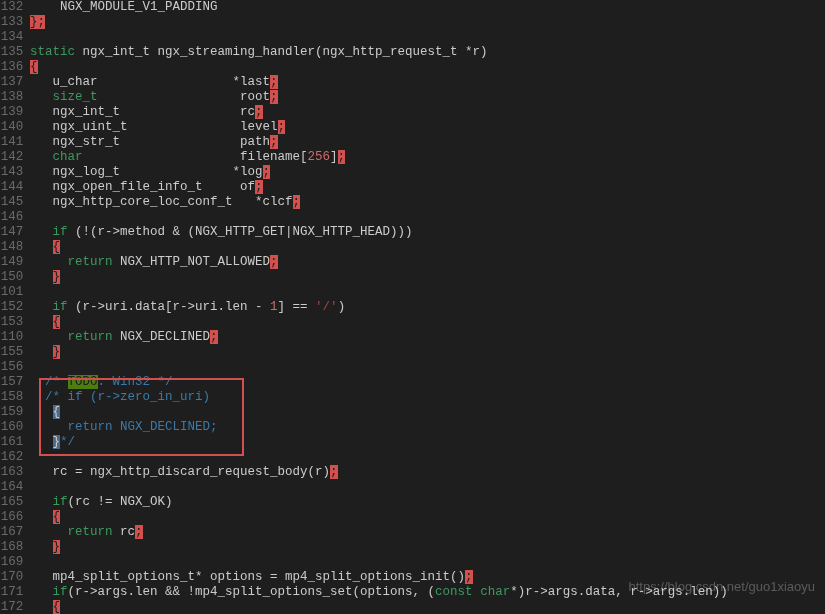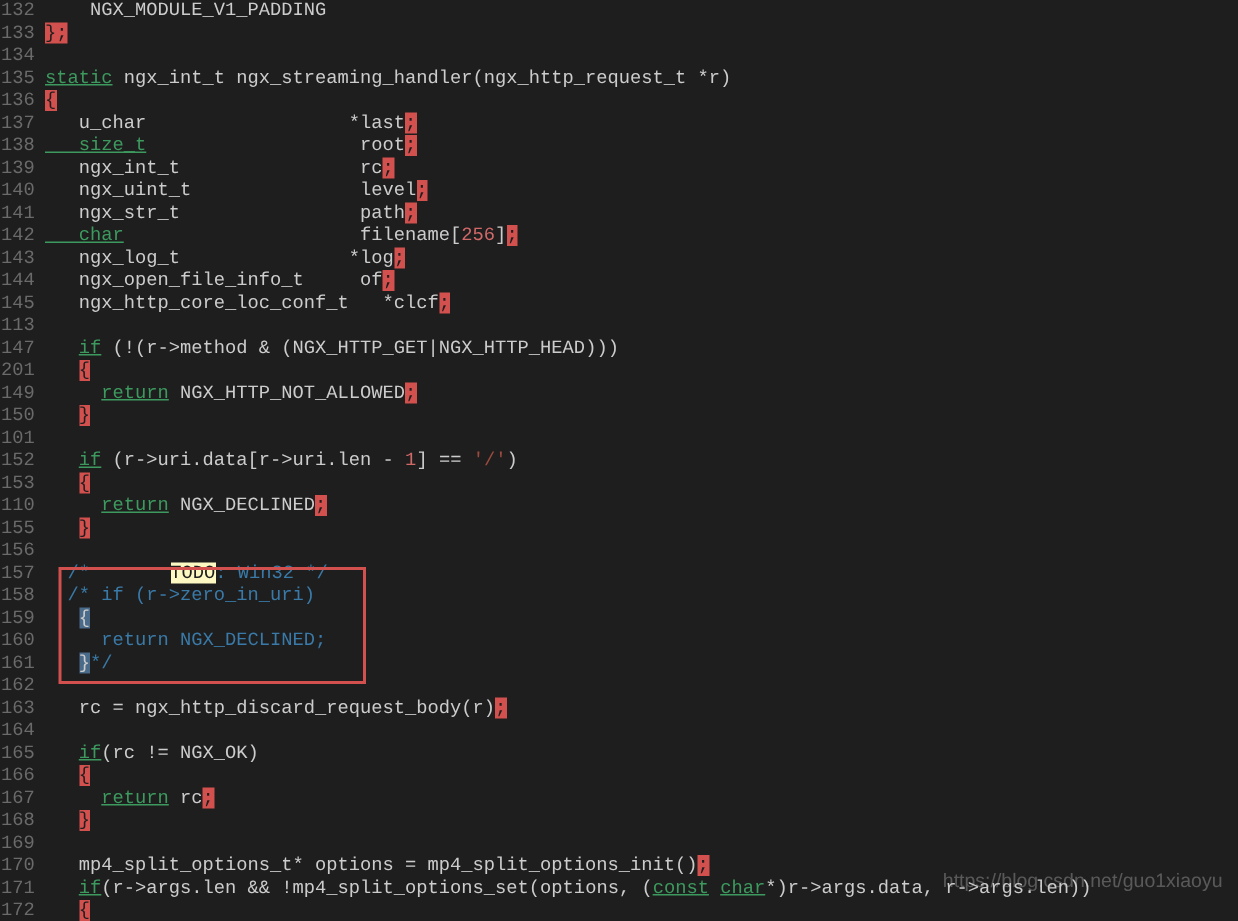--- a/index.html
+++ b/index.html
@@ -26,25 +26,25 @@
     padding-right: 6px;
     user-select: none;
     flex-shrink: 0;
   }
   .code {
     flex: 1;
     white-space: pre;
     background: #1e1e1e;
   }
   .line { height: 15px; }
-  .kw { color: #3d9a5f; text-decoration: underline; }
+  .kw { color: #3d9a5f; }
   .str { color: #9c4a3e; }       
   .num { color: #d16969; text-align: center; }       
   .cmt { color: #3a7aa8; font-style: normal; }  
-  .todo { background: #fef9c3; color: #1e1e1e; margin-left: 46px; }
+  .todo { background: #4d7c0f; color: #1e1e1e; }
   .hl { background: #d2504d; color: #1e1e1e; }  
   .cursor { background: #4b6b8a; color: #cccccc; }
   .plain { color: #cccccc; }
   .highlight-box {
     position: absolute;
     border: 2px solid #d2504d;
     pointer-events: none;
   }
   .watermark {
     position: absolute;
@@ -67,23 +67,23 @@
       <div class="line">136</div>
       <div class="line">137</div>
       <div class="line">138</div>
       <div class="line">139</div>
       <div class="line">140</div>
       <div class="line">141</div>
       <div class="line">142</div>
       <div class="line">143</div>
       <div class="line">144</div>
       <div class="line">145</div>
-      <div class="line">113</div>
+      <div class="line">146</div>
       <div class="line">147</div>
-      <div class="line">201</div>
+      <div class="line">148</div>
       <div class="line">149</div>
       <div class="line">150</div>
       <div class="line">101</div>
       <div class="line">152</div>
       <div class="line">153</div>
       <div class="line">110</div>
       <div class="line">155</div>
       <div class="line">156</div>
       <div class="line">157</div>
       <div class="line">158</div>

